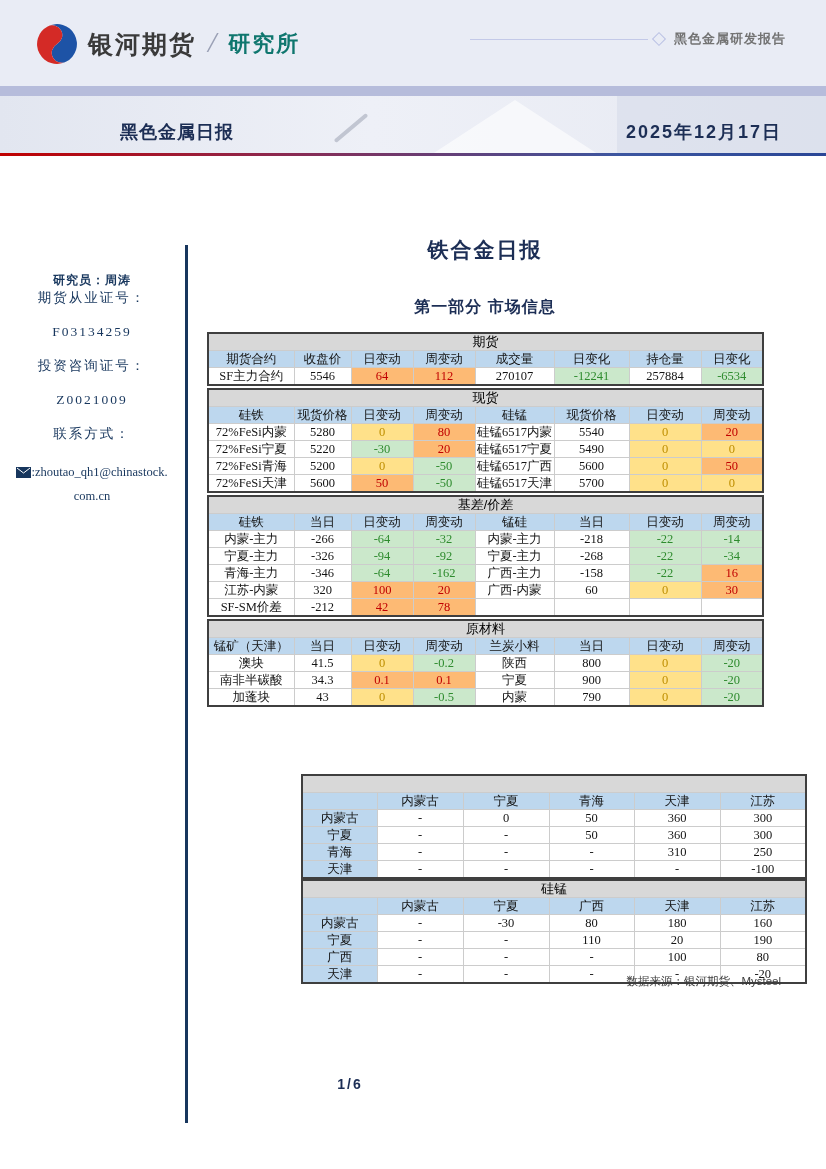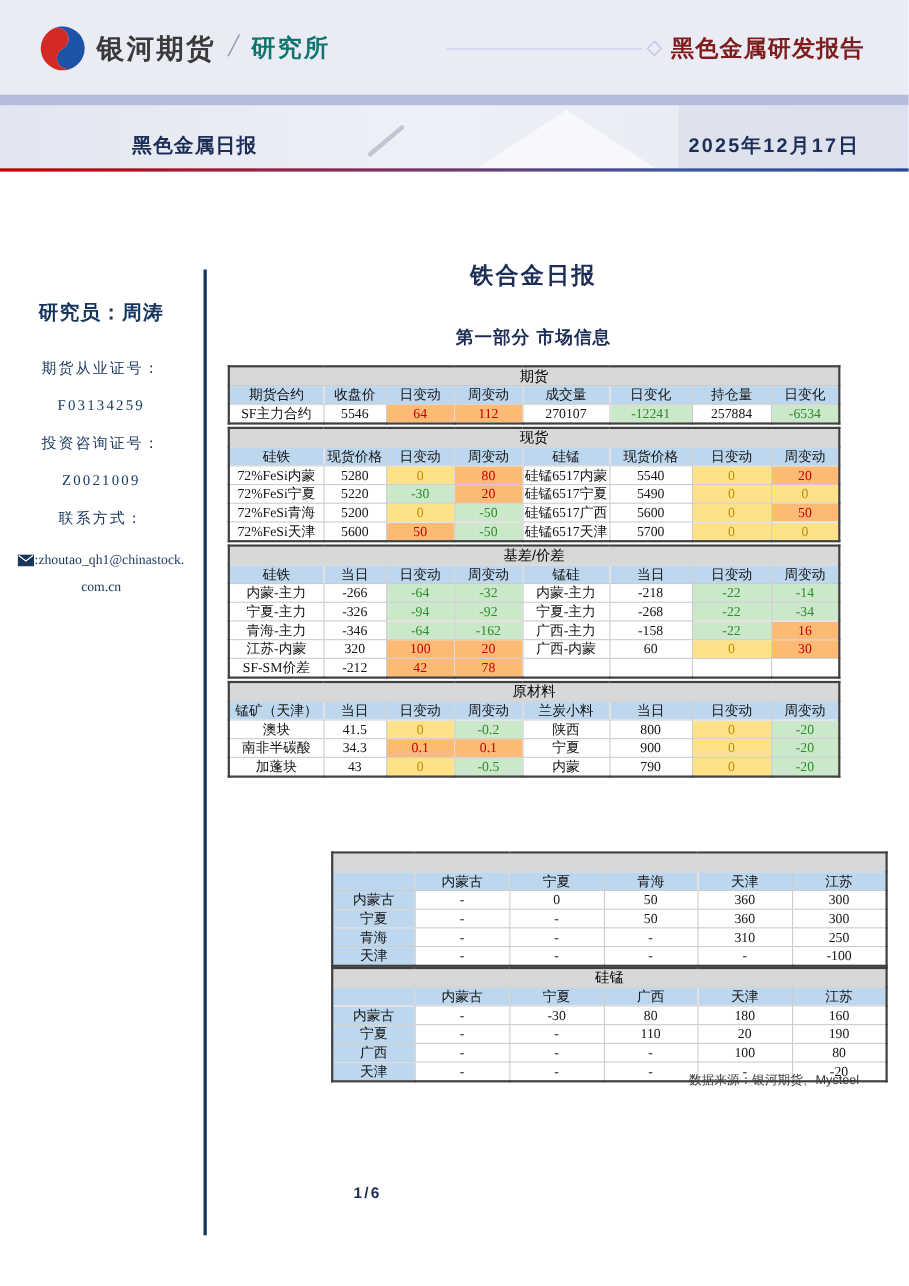--- a/index.html
+++ b/index.html
@@ -10,53 +10,53 @@
   
   .top-band{position:absolute;left:0;top:0;width:826px;height:86px;background:#e9ecf5;}
   .logo-row{position:absolute;left:36px;top:22px;height:44px;display:flex;align-items:center;gap:10px;}
   .logo-row svg{display:block;}
   .brand{font-family:"Liberation Sans","DejaVu Sans",sans-serif;font-weight:bold;font-size:25px;color:#3a3a3a;letter-spacing:2px;}
   .brand-slash{font-size:30px;color:#9aa0b5;font-style:italic;margin:0 2px;transform:translateY(-2px);}
   .brand-suffix{font-family:"Liberation Sans","DejaVu Sans",sans-serif;font-weight:bold;font-size:22px;color:#0f766e;letter-spacing:2px;}
   .report-type{position:absolute;right:40px;top:30px;display:flex;align-items:center;gap:10px;}
   .rt-line{width:178px;height:1px;background:#c3c9e8;}
   .rt-diamond{width:8px;height:8px;border:1.5px solid #b9c0e4;transform:rotate(45deg);background:transparent;margin-left:-4px;}
-  .rt-text{font-family:"Liberation Sans","DejaVu Sans",sans-serif;font-weight:bold;font-size:21px;color:#7f1d1d;letter-spacing:1px;}
+  .rt-text{font-family:"Liberation Sans","DejaVu Sans",sans-serif;font-weight:bold;font-size:13px;color:#737373;letter-spacing:1px;}
   .divider-band{position:absolute;left:0;top:86px;width:826px;height:10px;background:#b6bcdb;}
   .banner{position:absolute;left:0;top:96px;width:826px;height:57px;background:linear-gradient(90deg,#e2e6f0 0%,#eef0f7 45%,#e6e9f2 100%);overflow:hidden;}
   .banner-rect{position:absolute;left:617px;top:0;width:209px;height:57px;background:rgba(209,214,231,.45);}
   .banner-tri{position:absolute;left:420px;top:4px;width:0;height:0;border-left:95px solid transparent;border-right:95px solid transparent;border-bottom:62px solid rgba(255,255,255,.6);}
   .banner-pen{position:absolute;left:330px;top:30px;width:42px;height:4px;background:rgba(140,146,165,.45);transform:rotate(-40deg);border-radius:2px;}
   .banner-title{position:absolute;left:120px;top:24px;font-family:"Liberation Sans","DejaVu Sans",sans-serif;font-weight:bold;font-size:18px;color:#1c2e55;letter-spacing:1px;}
   .banner-date{position:absolute;right:44px;top:24px;font-family:"Liberation Sans","DejaVu Sans",sans-serif;font-weight:bold;font-size:18px;color:#1c2e55;letter-spacing:2px;}
   .redblue-line{position:absolute;left:0;top:153px;width:826px;height:3px;background:linear-gradient(90deg,#c00000 0%,#8a2a52 35%,#3c56a0 75%,#2a4696 100%);}
   
   .vline{position:absolute;left:185px;top:245px;width:3px;height:878px;background:#17365d;}
   .sidebar{position:absolute;left:4px;top:272px;width:176px;text-align:center;color:#17365d;}
-  .sb-researcher{font-family:Liberation Sans, sans-serif;font-weight:bold;font-size:18px;margin-bottom:30px;letter-spacing:1px;}
+  .sb-researcher{font-family:Liberation Sans, sans-serif;font-weight:bold;font-size:12px;margin-bottom:0;letter-spacing:1px;}
   .sb-line{font-size:13.5px;margin-bottom:17px;letter-spacing:2px;}
   .sb-email{font-size:12.5px;line-height:24px;letter-spacing:0;word-break:break-all;}
   .sb-email svg{vertical-align:-2px;}
   
   .doc-title{position:absolute;left:207px;top:236px;width:556px;text-align:center;font-family:"Liberation Sans","DejaVu Sans",sans-serif;font-weight:bold;font-size:21px;color:#1c2e55;letter-spacing:2px;}
   .section-title{position:absolute;left:207px;top:297px;width:556px;text-align:center;font-family:"Liberation Sans","DejaVu Sans",sans-serif;font-weight:bold;font-size:16px;color:#1c2e55;letter-spacing:1px;}
   #main-tables{position:absolute;left:207px;top:332px;width:556px;}
   #region-tables{position:absolute;left:258px;top:774px;width:504px;padding-left:43px;}
   table.rpt{border-collapse:collapse;table-layout:fixed;font-family:"Liberation Serif","DejaVu Serif",serif;font-size:12.5px;color:#141414;border:2px solid #3f3f3f;margin-bottom:2px;}
   table.rpt.main{width:555px;}
   table.rpt.region{width:504px;margin-bottom:0;}
   .rpt td{border:1px solid #cccccc;height:16px;line-height:16px;text-align:center;padding:0 1px;overflow:hidden;white-space:nowrap;}
   .rpt tr.sec td{background:#d8d8d8;font-family:"Liberation Sans","DejaVu Sans",sans-serif;font-weight:normal;font-size:13px;color:#000;border-left:none;border-right:none;}
   .rpt tr.hdr td{background:#bdd7ee;}
   .rpt td.lblcol{background:#bdd7ee;}
   .rpt td.red{background:#fdba74;color:#c00000;}
   .rpt td.green{background:#cbe8cb;color:#2e8b2e;}
   .rpt td.yellow{background:#ffe18a;color:#bf8f00;}
   .source-line{position:absolute;left:207px;top:974px;width:574px;text-align:right;font-family:"Liberation Sans","DejaVu Sans",sans-serif;font-size:11.5px;color:#3b3b3b;}
-  .page-num{position:absolute;left:0;top:1076px;width:668px;text-align:center;font-family:"Liberation Sans","DejaVu Sans",sans-serif;font-weight:bold;font-size:14px;color:#1c2e55;letter-spacing:2px;}
+  .page-num{position:absolute;left:16px;top:1076px;width:668px;text-align:center;font-family:"Liberation Sans","DejaVu Sans",sans-serif;font-weight:bold;font-size:14px;color:#1c2e55;letter-spacing:2px;}
 </style>
 </head>
 <body>
 
 <div class="top-band">
   <div class="logo-row">
     <svg width="42" height="42" viewBox="0 0 40 40">
       <g transform="rotate(-28 20 20)">
         <path d="M20 1 A19 19 0 0 1 20 39 A9.5 9.5 0 0 1 20 20 A9.5 9.5 0 0 0 20 1 Z" fill="#1d53a6"></path>
         <path d="M20 39 A19 19 0 0 1 20 1 A9.5 9.5 0 0 1 20 20 A9.5 9.5 0 0 0 20 39 Z" fill="#d42a26"></path>

